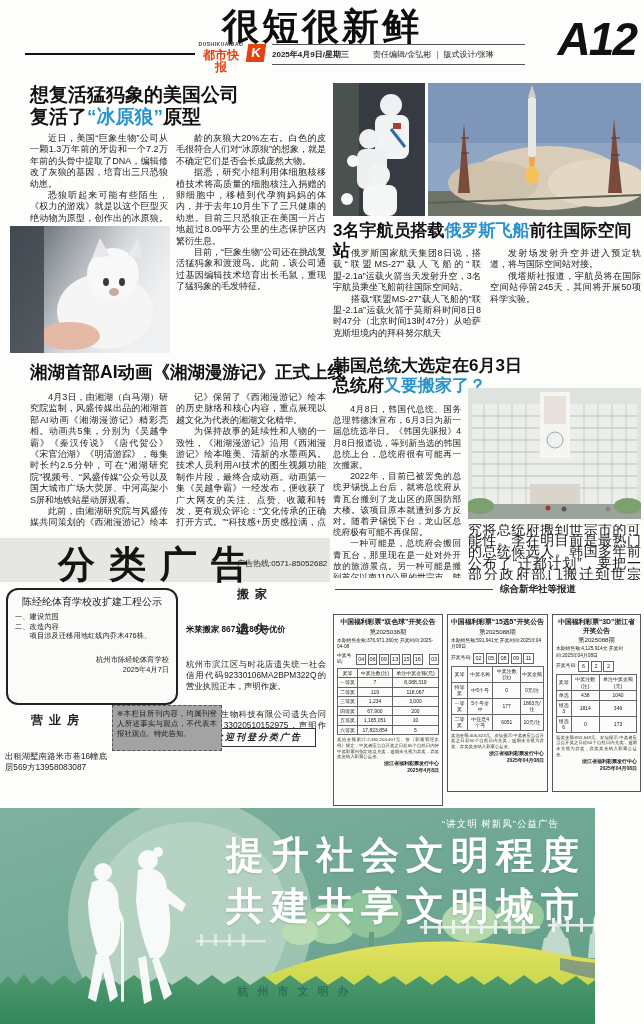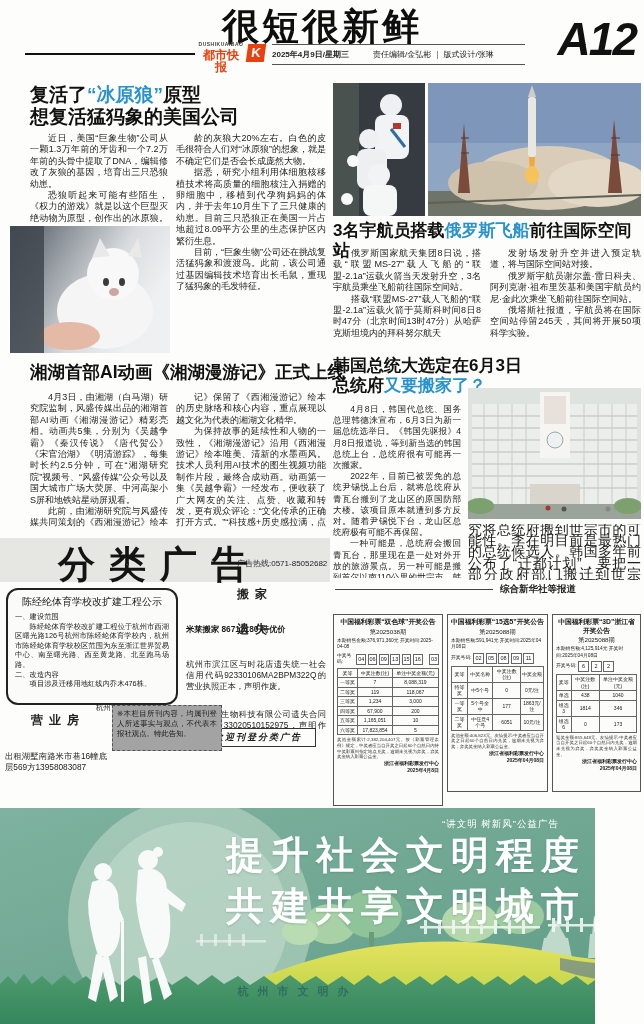--- a/index.html
+++ b/index.html
@@ -89,22 +89,22 @@
   </div>
   <div class="abs logo-k">K</div>
   <div class="abs date-strip">
     <b>2025年4月9日/星期三</b>
     <span>责任编辑/金弘彬 ｜ 版式设计/张琳</span>
   </div>
   <div class="abs page-no-rule"></div>
   <div class="abs page-no">A12</div>
 
   <div class="abs a-title" style="left:30px;top:84px;font-size:19px;">
+    <div>想复活猛犸象的美国公司</div>
     <div><span>复活了</span><span class="hl-blue">“冰原狼”</span><span>原型</span></div>
-    <div>想复活猛犸象的美国公司</div>
   </div>
   <div class="abs body-col" style="left:30px;top:133px;width:138px;height:90px;">
     <p>近日，美国“巨象生物”公司从一颗1.3万年前的牙齿和一个7.2万年前的头骨中提取了DNA，编辑修改了灰狼的基因，培育出三只恐狼幼崽。</p>
     <p>恐狼听起来可能有些陌生，《权力的游戏》就是以这个巨型灭绝动物为原型，创作出的冰原狼。视频显示，三只恐狼近半岁大的样子，比同</p>
   </div>
   <div class="abs body-col" style="left:176px;top:133px;width:150px;height:220px;">
     <p>龄的灰狼大20%左右。白色的皮毛很符合人们对“冰原狼”的想象，就是不确定它们是否会长成庞然大物。</p>
     <p>据悉，研究小组利用体细胞核移植技术将高质量的细胞核注入捐赠的卵细胞中，移植到代孕狗妈妈的体内，并于去年10月生下了三只健康的幼崽。目前三只恐狼正在美国一片占地超过8.09平方公里的生态保护区内繁衍生息。</p>
     <p>目前，“巨象生物”公司还在挑战复活猛犸象和渡渡鸟。此前，该公司通过基因编辑技术培育出长毛鼠，重现了猛犸象的毛发特征。</p>
   </div>
@@ -171,21 +171,20 @@
     </svg>
   </div>
 
   <div class="abs a-title" style="left:333px;top:221px;font-size:17px;"><span>3名宇航员搭载</span><span class="hl-blue">俄罗斯飞船</span><span>前往国际空间站</span></div>
   <div class="abs body-col" style="left:333px;top:248px;width:148px;height:104px;">
     <p>俄罗斯国家航天集团8日说，搭载“联盟MS-27”载人飞船的“联盟-2.1a”运载火箭当天发射升空，3名宇航员乘坐飞船前往国际空间站。</p>
     <p>搭载“联盟MS-27”载人飞船的“联盟-2.1a”运载火箭于莫斯科时间8日8时47分（北京时间13时47分）从哈萨克斯坦境内的拜科努尔航天</p>
   </div>
   <div class="abs body-col" style="left:490px;top:248px;width:151px;height:104px;">
     <p>发射场发射升空并进入预定轨道，将与国际空间站对接。</p>
-    <p>俄罗斯宇航员谢尔盖·雷日科夫、阿列克谢·祖布里茨基和美国宇航员约尼·金此次乘坐飞船前往国际空间站。</p>
     <p>俄塔斯社报道，宇航员将在国际空间站停留245天，其间将开展50项科学实验。</p>
   </div>
 
   <div class="abs a-title" style="left:333px;top:356px;font-size:17px;">
     <div>韩国总统大选定在6月3日</div>
     <div><span>总统府</span><span class="hl-blue">又要搬家了？</span></div>
   </div>
   <div class="abs photo photo-korea-sky" style="left:468px;top:388px;width:173px;height:131px;">
     <svg width="173" height="131" viewBox="0 0 173 131">
       <rect width="173" height="131" fill="#dfe3e0"></rect>
@@ -233,21 +232,20 @@
   <div class="abs byline" style="left:500px;top:583px;">综合新华社等报道</div>
 
   <div class="abs cl-band"></div>
   <div class="abs cl-title">分类广告</div>
   <div class="abs cl-hotline">广告热线:0571-85052682</div>
 
   <div class="abs notice-box">
     <div class="notice-title">陈经纶体育学校改扩建工程公示</div>
     <div class="notice-body">
       <p>一、建设范围</p>
-      <p class="ind">陈经纶体育学校改扩建工程位于杭州市西湖区曙光路126号杭州市陈经纶体育学校内，杭州市陈经纶体育学校校区范围为东至浙江世界贸易中心、南至曙光路、西至黄龙路、北至跑马场路。</p>
       <p>二、改造内容</p>
       <p class="ind">项目涉及迁移用地红线内乔木476株。</p>
     </div>
     <div class="notice-sign">
       <div>杭州市陈经纶体育学校</div>
       <div>2025年4月7日</div>
     </div>
   </div>
 
   <div class="abs cl-head" style="left:215px;top:586px;width:80px;">搬家</div>

